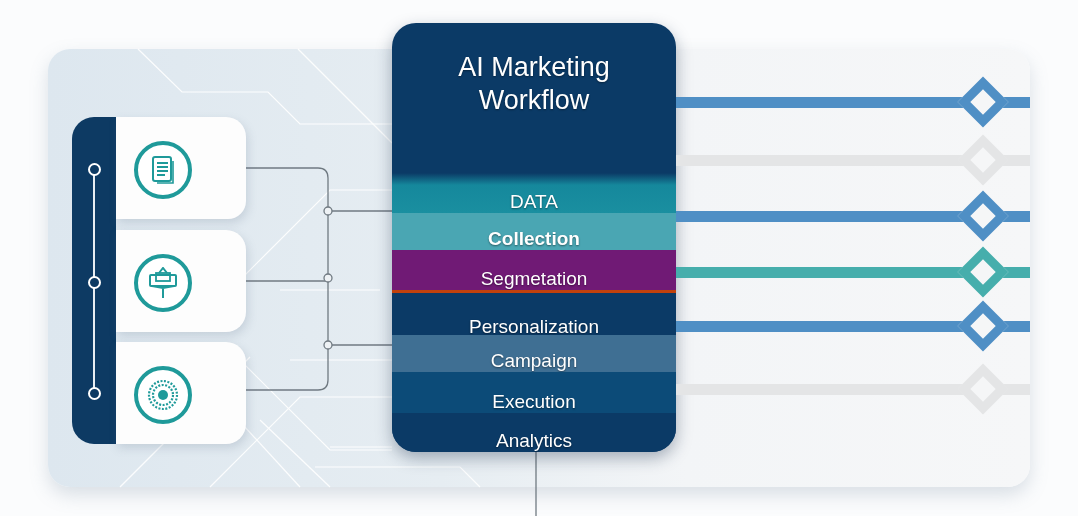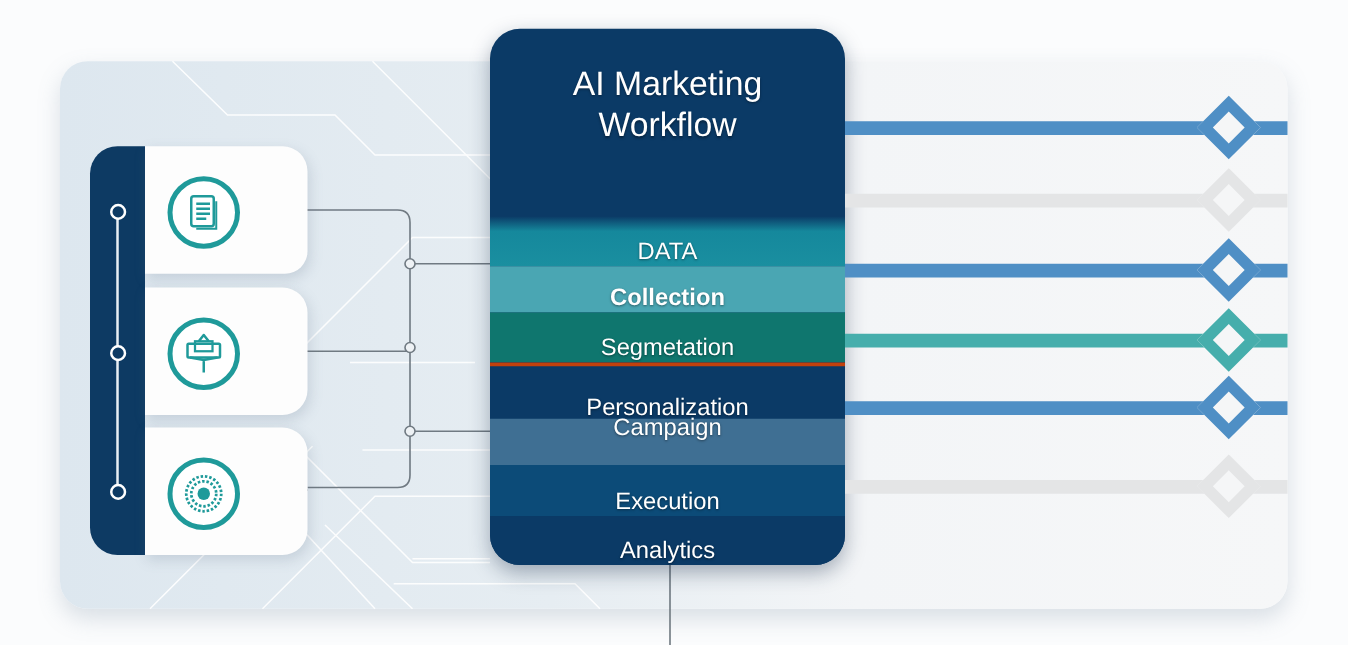--- a/index.html
+++ b/index.html
@@ -145,27 +145,27 @@
   <div class="panel-title">
     <span class="t1">AI Marketing</span>
     <span class="t3">Workflow</span>
   </div>
   <div class="row" style="top:150px;height:40px;background:linear-gradient(180deg,#0b3a66 0%,#15889c 30%,#1a8fa0 100%);padding-top:8px;box-sizing:border-box;">
       <span>DATA</span>
     </div>
   <div class="row" style="top:190px;height:37px;background:#4aa6b3;font-weight:bold;">
       <span>Collection</span>
     </div>
-  <div class="row" style="top:227px;height:40px;background:#0f766e;">
+  <div class="row" style="top:227px;height:40px;background:#701a75;">
       <span>Segmetation</span>
     </div>
   <div class="row" style="top:267px;height:45px;background:#0b3a66;border-top:3px solid #c2410c;">
       <span>Personalization</span>
     </div>
-  <div class="row" style="top:312px;height:37px;background:#3f6f93;align-items:flex-end;padding-bottom:18px;box-sizing:border-box;">
+  <div class="row" style="top:312px;height:37px;background:#3f6f93;align-items:flex-end;padding-bottom:0;box-sizing:border-box;">
       <span>Campaign</span>
     </div>
   <div class="row" style="top:349px;height:41px;background:#0c4b78;">
       <span>Execution</span>
     </div>
   <div class="row" style="top:390px;height:39px;background:#0b3a66;">
       <span>Analytics</span>
     </div>
 </div>
 

